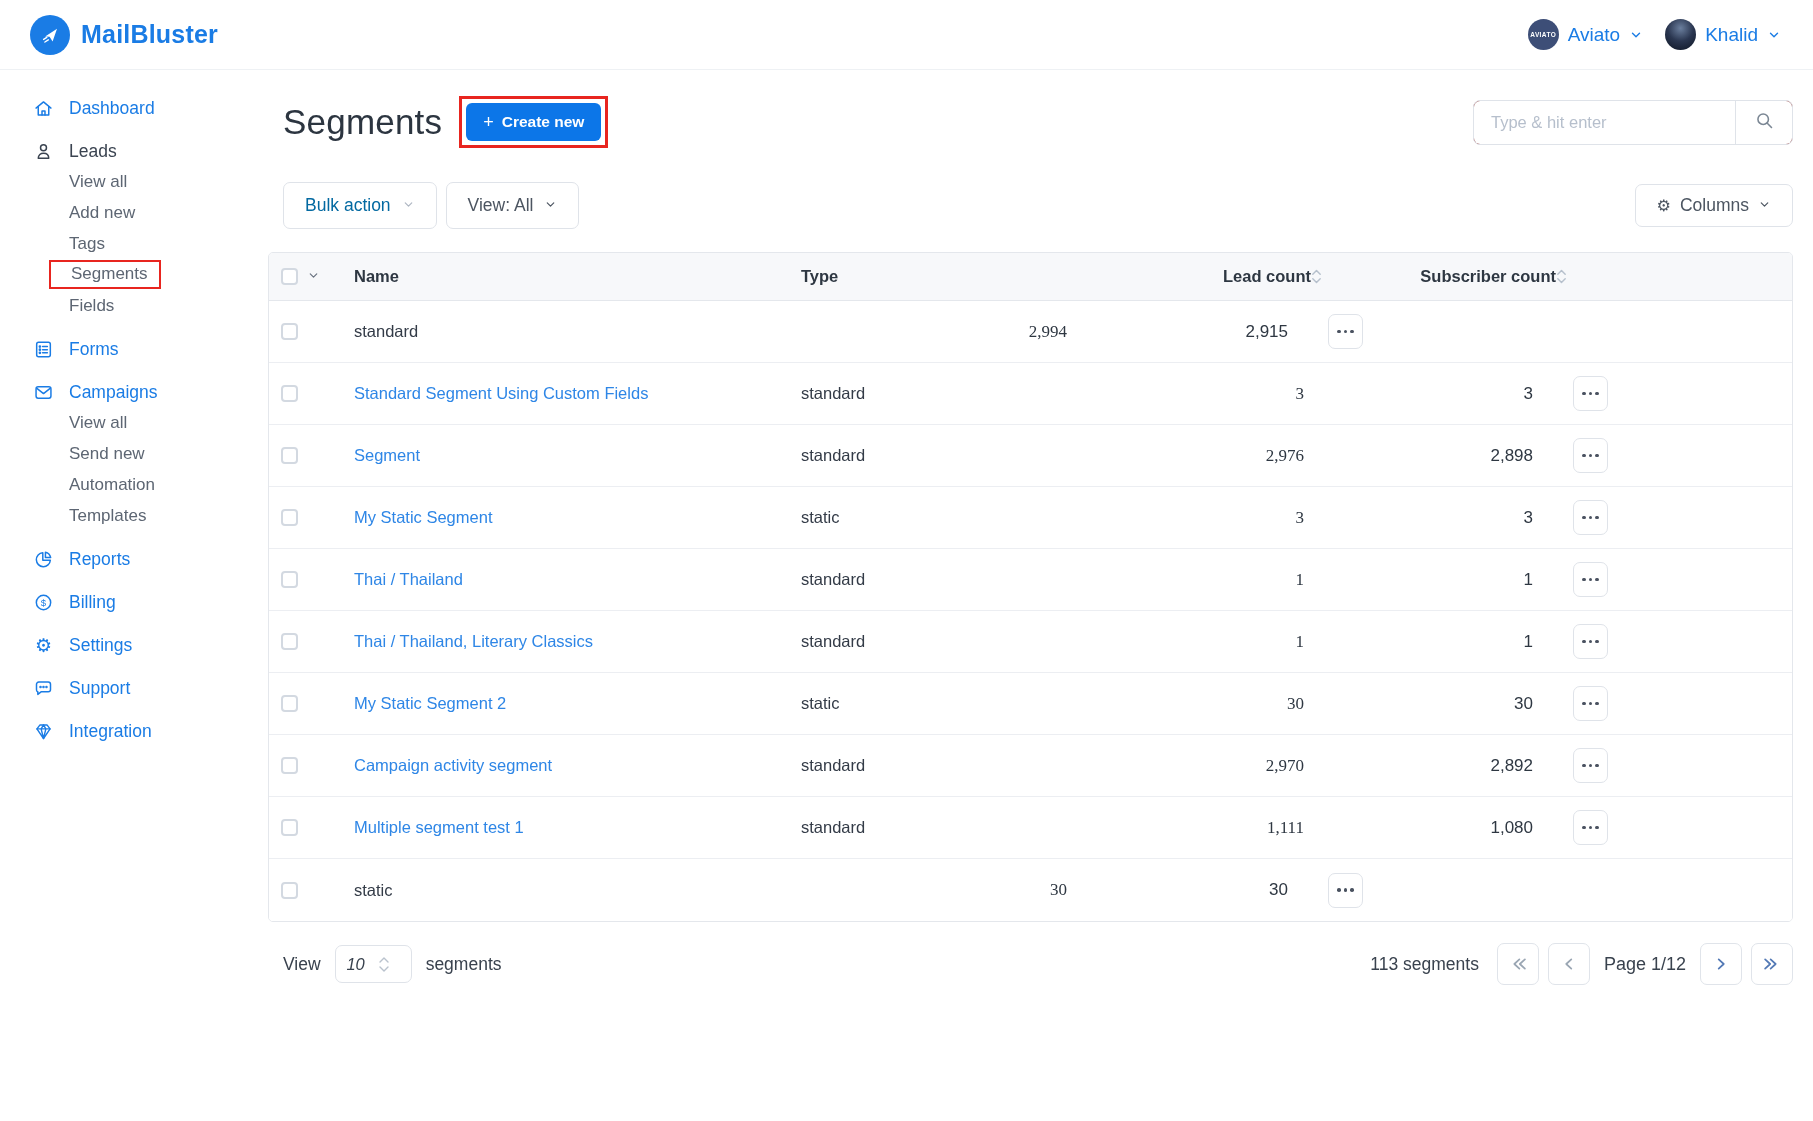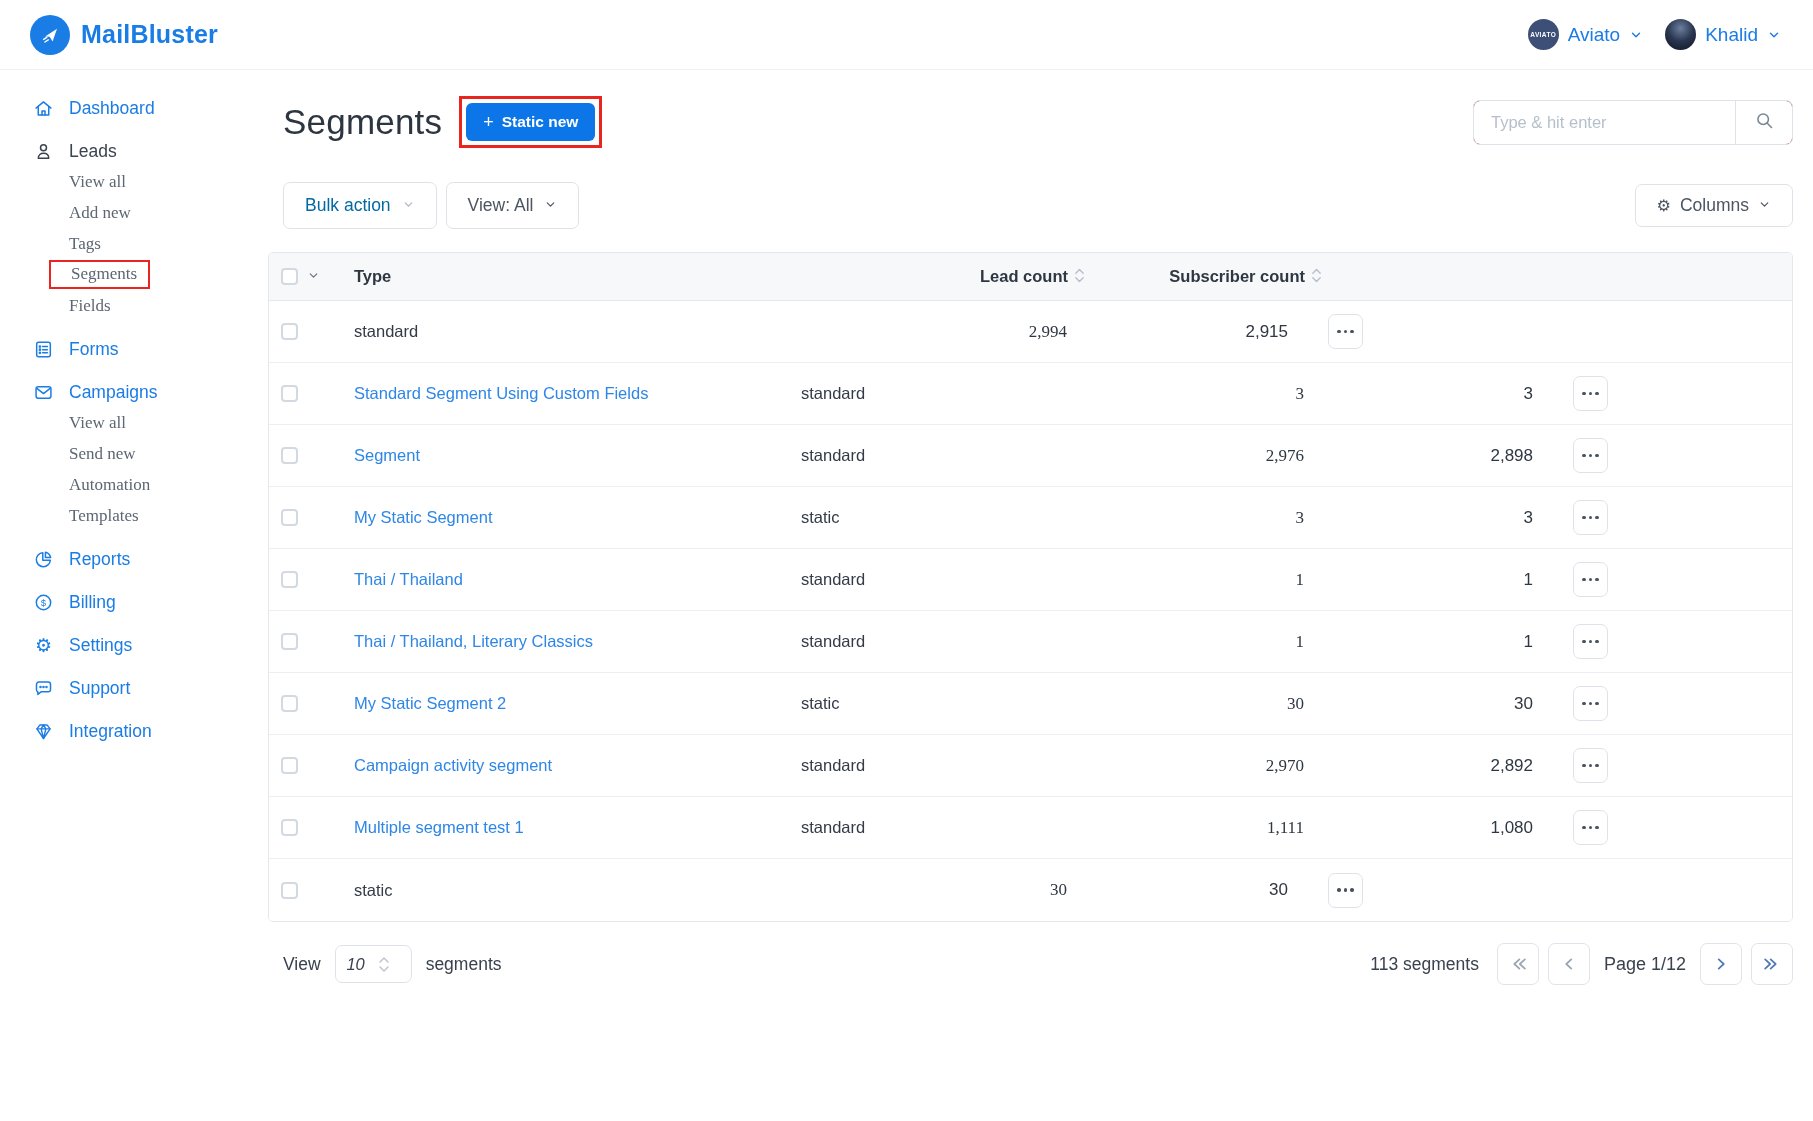--- a/index.html
+++ b/index.html
@@ -23,21 +23,21 @@
   
   .shell { display:flex; height:1051px; }
 
   
   .sidebar { width:245px; flex-shrink:0; padding:23px 0 0 33px; }
   .side-top { display:flex; align-items:center; gap:15px; height:30px; margin-top:13px; font-size:17.5px; cursor:pointer; }
   .side-top:first-child { margin-top:0; }
   .side-top.blue { color:#1a7ce5; }
   .side-top.dark { color:#3a4350; }
   .side-ico { width:21px; height:21px; display:flex; align-items:center; justify-content:center; flex-shrink:0; }
-  .side-sub { margin-left:36px; height:31px; display:flex; align-items:center; font-size:17px; color:#5d6673; cursor:pointer;font-family:Liberation Serif, serif; }
+  .side-sub { margin-left:36px; height:31px; display:flex; align-items:center; font-size:17px; color:#5d6673; cursor:pointer; }
   .annotated-side { border:2.5px solid #e8251f; padding:2px 11px 3px 20px; margin-left:-20px; }
   .uni-icon { font-family:"DejaVu Sans", sans-serif; font-size:19px; line-height:1; }
 
   
   .main { flex:1; padding:26px 20px 0 23px; }
 
   .title-row { display:flex; align-items:center; }
   .page-title { font-size:35px; font-weight:500; color:#2c3540; margin-left:15px; letter-spacing:.2px; }
   .create-annotation { border:3px solid #e8251f; padding:4px; margin-left:17px; }
   .btn-create { background:#0c76e8; color:#fff; border:none; border-radius:6px; height:38px; padding:0 17px;
@@ -59,21 +59,21 @@
 
   
   .table { margin-top:23px; border:1px solid #e4e7ec; border-radius:5px; overflow:hidden; }
   .thead, .trow { display:grid; grid-template-columns:85px 447px 290px 237px 245px 1fr; align-items:center; }
   .thead { height:48px; background:#f7f8fa; border-bottom:1px solid #e4e7ec; color:#2e3742; font-weight:700; font-size:16.5px; }
   .trow { height:62px; border-bottom:1px solid #eceef2; background:#fff; }
   .trow:last-child { border-bottom:none; }
   .c-check { display:flex; align-items:center; gap:9px; padding-left:12px; }
   .cb { width:17px; height:17px; border:2px solid #d3d9e1; border-radius:4px; background:#fff; display:inline-block; cursor:pointer; }
   .c-num { text-align:right; font-size:17px; color:#2e3742; }
-  .h-num { display:flex; justify-content:flex-end; gap:6px; padding-right:6px; }
+  .h-num { display:flex; align-items:center; justify-content:flex-end; gap:0; padding-right:6px; }
   .c-lead  { padding-right:24px;font-family:Liberation Serif, serif; }
   .c-sub   { padding-right:40px; }
   .c-type  { font-size:16.5px; color:#333b47; }
   .seg-link { font-size:16.5px; color:#2e86e6; text-decoration:none; cursor:pointer; }
   .c-act { display:flex; }
   .dots-btn { width:35px; height:35px; border:1px solid #dfe3e9; border-radius:7px; background:#fff;
               display:flex; align-items:center; justify-content:center; gap:3px; cursor:pointer; }
   .dots-btn i { width:3.5px; height:3.5px; background:#4a5260; border-radius:50%; display:block; }
   .sort-ico { display:inline-flex; }
 
@@ -258,21 +258,21 @@
       </div>
     </div>
 
     <div class="main">
 
       <div class="title-row">
         <h1 class="page-title">Segments</h1>
         <span class="create-annotation">
           <button class="btn-create">
             <span class="plus">+</span>
-            <span>Static new</span>
+            <span>Create new</span>
           </button>
         </span>
         <div class="search-group">
           <input class="search-input" placeholder="Type &amp; hit enter" style="">
           <button class="search-btn">
             <span>
               <svg width="21" height="21" viewBox="0 0 24 24" fill="none" stroke="#7b8794" stroke-width="1.8" stroke-linecap="round">
                   <circle cx="10.5" cy="10.5" r="6"></circle>
                   <line x1="15.2" y1="15.2" x2="20" y2="20"></line>
                 </svg>
@@ -312,20 +312,21 @@
       <div class="table">
         <div class="thead">
           <div class="c-check">
             <span class="cb"></span>
             <span>
               <svg width="13" height="13" viewBox="0 0 24 24" fill="none" stroke="#6a7380" stroke-width="2.2" stroke-linecap="round" stroke-linejoin="round">
                   <polyline points="6 9 12 15 18 9"></polyline>
                 </svg>
             </span>
           </div>
+          <div>Name</div>
           <div>Type</div>
           <div class="h-num">
             <span>Lead count</span>
             <span class="sort-ico">
               <svg width="11" height="17" viewBox="0 0 11 17" fill="none" stroke="#b6c0cc" stroke-width="1.4" stroke-linecap="round" stroke-linejoin="round">
                   <polyline points="1.8 6.2 5.5 2.4 9.2 6.2"></polyline>
                   <polyline points="1.8 10.8 5.5 14.6 9.2 10.8"></polyline>
                 </svg>
             </span>
           </div>

